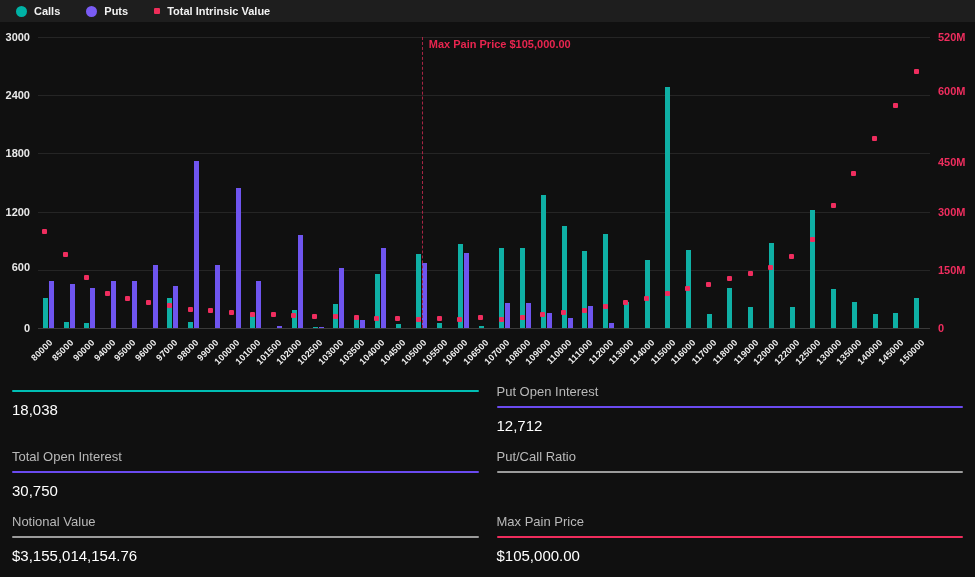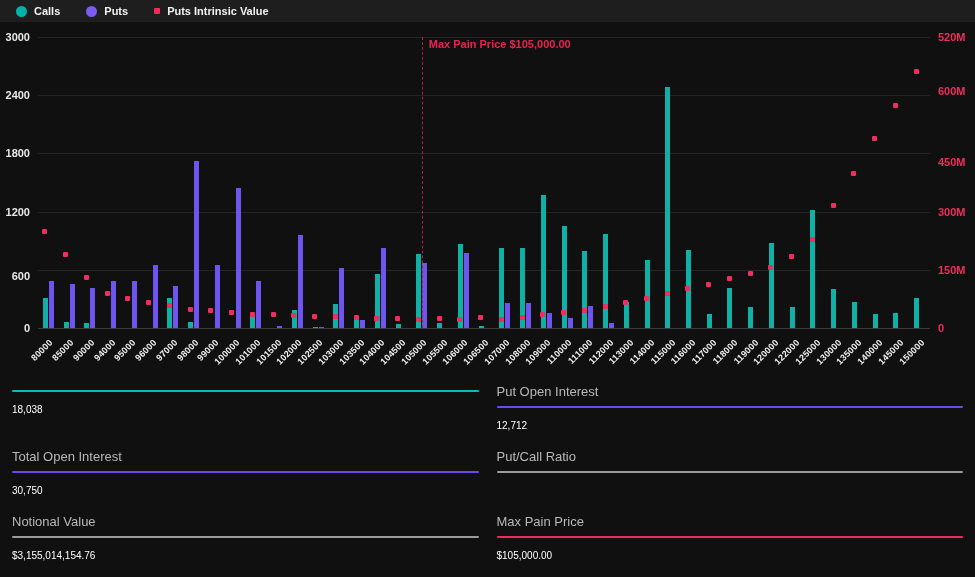--- a/index.html
+++ b/index.html
@@ -17,47 +17,47 @@
   .ytick-right{position:absolute;font-size:11px;font-weight:600;color:#ef2d5e;line-height:12px;}
   .bar{position:absolute;width:5px;}
   .dot{position:absolute;width:5px;height:5px;border-radius:1px;}
   .xtick{position:absolute;width:100px;text-align:right;font-size:9px;font-weight:600;color:#efefef;transform:rotate(-45deg);transform-origin:100% 50%;letter-spacing:0.2px;}
   .maxpain-line{position:absolute;width:0;border-left:1px dashed #a82544;}
   .maxpain-label{position:absolute;font-size:11px;font-weight:bold;color:#e8254f;white-space:nowrap;}
   .stats{display:grid;grid-template-columns:1fr 1fr;column-gap:18px;padding:10px 12px 0 12px;}
   .stat{margin-bottom:14px;}
   .stat-label{color:#b9b9b9;font-size:13px;line-height:16px;}
   .stat-line{height:2px;margin-top:6px;border-radius:1px;}
-  .stat-value{color:#ffffff;font-size:10px;line-height:18px;margin-top:9px;}
+  .stat-value{color:#ffffff;font-size:15px;line-height:18px;margin-top:9px;}
 </style>
 </head>
 <body>
 
 <div class="legend-bar">
   <div class="legend-item">
     <span class="swatch circle" style="background: rgb(0, 179, 166);"></span>
     <span class="lbl">Calls</span>
   </div>
   <div class="legend-item">
     <span class="swatch circle" style="background: rgb(122, 92, 245);"></span>
     <span class="lbl">Puts</span>
   </div>
   <div class="legend-item">
     <span class="swatch square" style="background: rgb(238, 45, 89);"></span>
-    <span class="lbl">Puts Intrinsic Value</span>
+    <span class="lbl">Total Intrinsic Value</span>
   </div>
 </div>
 
 <div id="chart-area">
   <div class="maxpain-label" style="left: 428.8px; top: 16px;">Max Pain Price $105,000.00</div>
 <div class="gridline zero" style="left: 38px; top: 306px; width: 892px;"></div>
     <div class="ytick-left" style="left: 0px; top: 300px;">0</div>
     <div class="ytick-right" style="left: 938px; top: 300px;">0</div>
     <div class="gridline" style="left: 38px; top: 247.8px; width: 892px;"></div>
-    <div class="ytick-left" style="left: 0px; top: 248px;">600</div>
+    <div class="ytick-left" style="left: 0px; top: 239px;">600</div>
     <div class="ytick-right" style="left: 938px; top: 241.8px;">150M</div>
     <div class="gridline" style="left: 38px; top: 189.6px; width: 892px;"></div>
     <div class="ytick-left" style="left: 0px; top: 183.6px;">1200</div>
     <div class="ytick-right" style="left: 938px; top: 183.6px;">300M</div>
     <div class="gridline" style="left: 38px; top: 131.4px; width: 892px;"></div>
     <div class="ytick-left" style="left: 0px; top: 125.4px;">1800</div>
     <div class="ytick-right" style="left: 938px; top: 134px;">450M</div>
     <div class="gridline" style="left: 38px; top: 73.2px; width: 892px;"></div>
     <div class="ytick-left" style="left: 0px; top: 67.2px;">2400</div>
     <div class="ytick-right" style="left: 938px; top: 63px;">600M</div>

